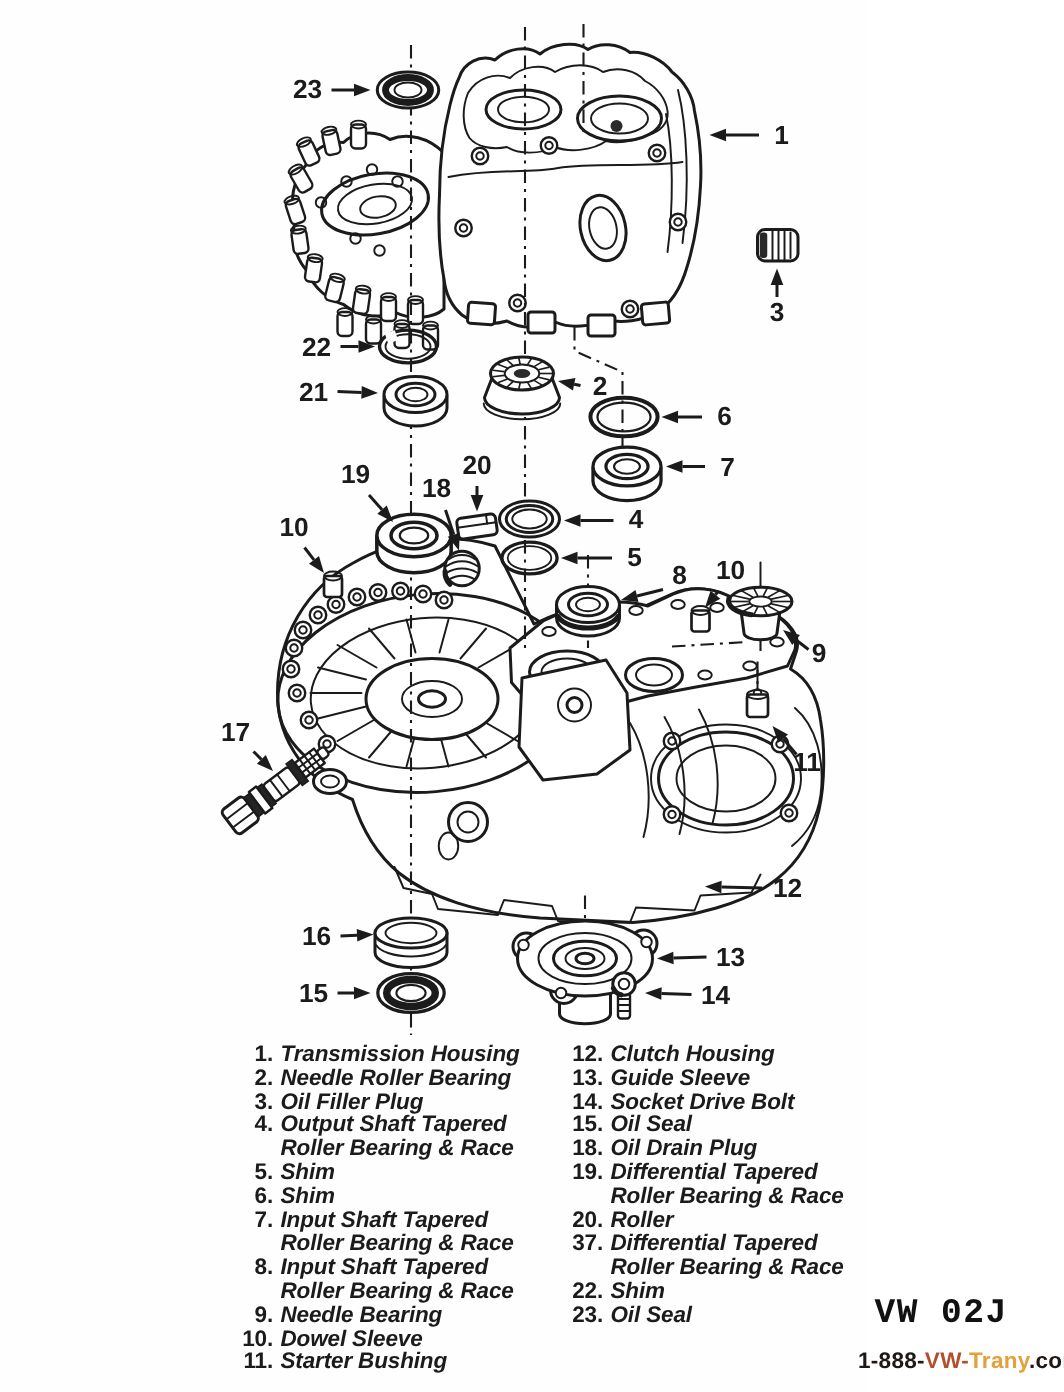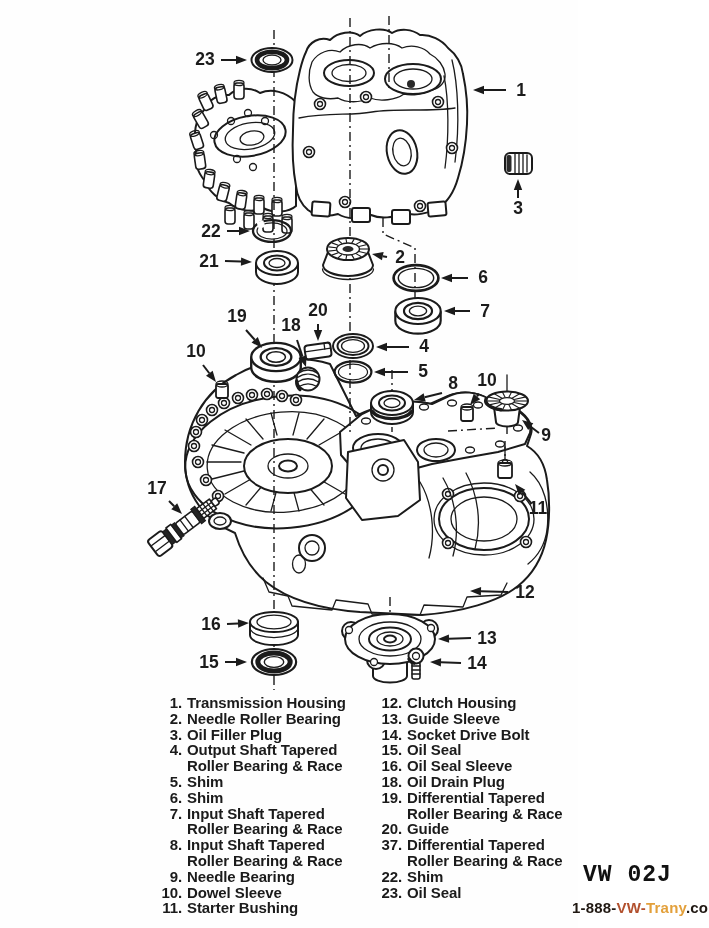--- a/index.html
+++ b/index.html
@@ -23,21 +23,21 @@
   .co-ln{stroke:var(--ink);stroke-width:2;fill:none;}
   .co-ah{fill:var(--ink);stroke:none;}
   
   #legend{position:absolute;left:0;top:695px;width:709px;color:var(--ink);
           font-size:15px;line-height:15.8px;font-weight:600;letter-spacing:-0.1px;}
   .lg-col{position:absolute;top:0;}
   #legend-left{left:152px;width:200px;}
   #legend-right{left:372px;width:220px;}
   .lg-row{display:flex;align-items:flex-start;}
   .lg-num{display:inline-block;width:30px;text-align:right;margin-right:5px;flex:0 0 30px;}
-  .lg-txt{white-space:pre-line;}
+  .lg-txt{white-space:pre-line;font-style:italic;}
   
   #model-code{position:absolute;left:583px;top:862px;width:120px;color:#111;
       font-family:"Liberation Mono","DejaVu Sans Mono",monospace;font-weight:700;
       font-size:23px;letter-spacing:1px;white-space:pre;}
   #phone-url{position:absolute;left:572px;top:899px;width:134px;font-size:15px;
       font-weight:700;letter-spacing:0.2px;white-space:nowrap;text-align:center;}
 </style>
 </head>
 <body>
 
@@ -591,35 +591,31 @@
         </div>
         <div class="lg-row">
           <span class="lg-num">14.</span>
           <span class="lg-txt">Socket Drive Bolt</span>
         </div>
         <div class="lg-row">
           <span class="lg-num">15.</span>
           <span class="lg-txt">Oil Seal</span>
         </div>
         <div class="lg-row">
-          <span class="lg-num">16.</span>
-          <span class="lg-txt">Oil Seal Sleeve</span>
-        </div>
-        <div class="lg-row">
           <span class="lg-num">18.</span>
           <span class="lg-txt">Oil Drain Plug</span>
         </div>
         <div class="lg-row">
           <span class="lg-num">19.</span>
           <span class="lg-txt">Differential Tapered
 Roller Bearing &amp; Race</span>
         </div>
         <div class="lg-row">
           <span class="lg-num">20.</span>
-          <span class="lg-txt">Guide</span>
+          <span class="lg-txt">Roller</span>
         </div>
         <div class="lg-row">
           <span class="lg-num">37.</span>
           <span class="lg-txt">Differential Tapered
 Roller Bearing &amp; Race</span>
         </div>
         <div class="lg-row">
           <span class="lg-num">22.</span>
           <span class="lg-txt">Shim</span>
         </div>

